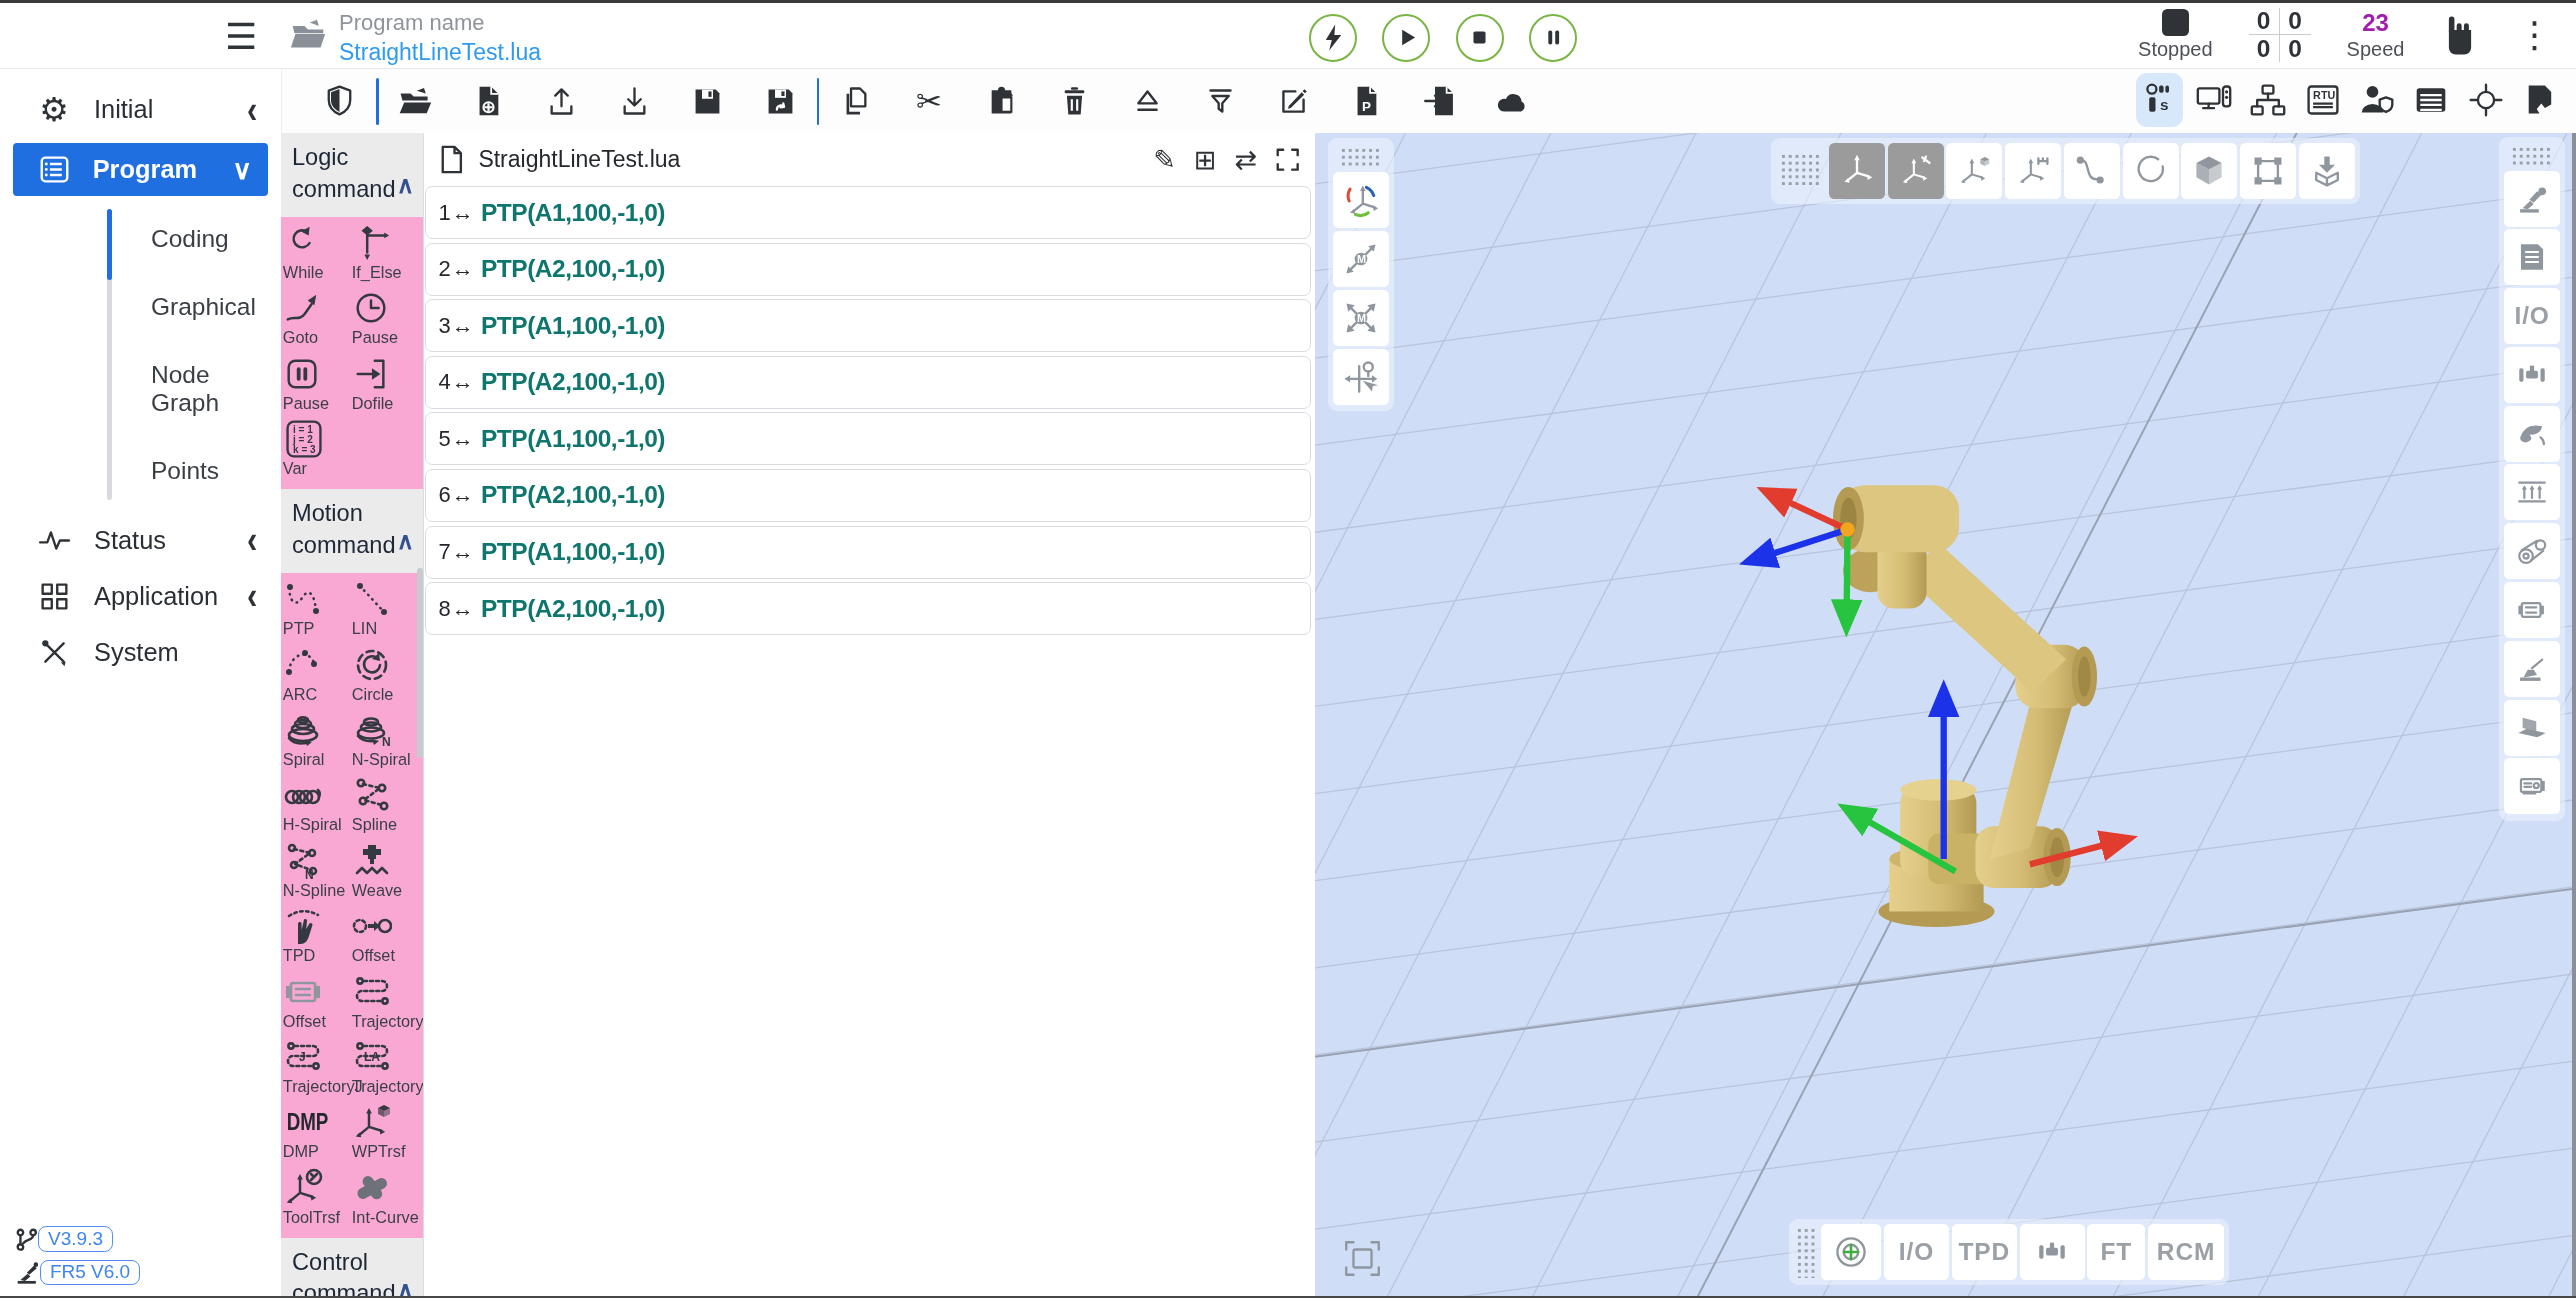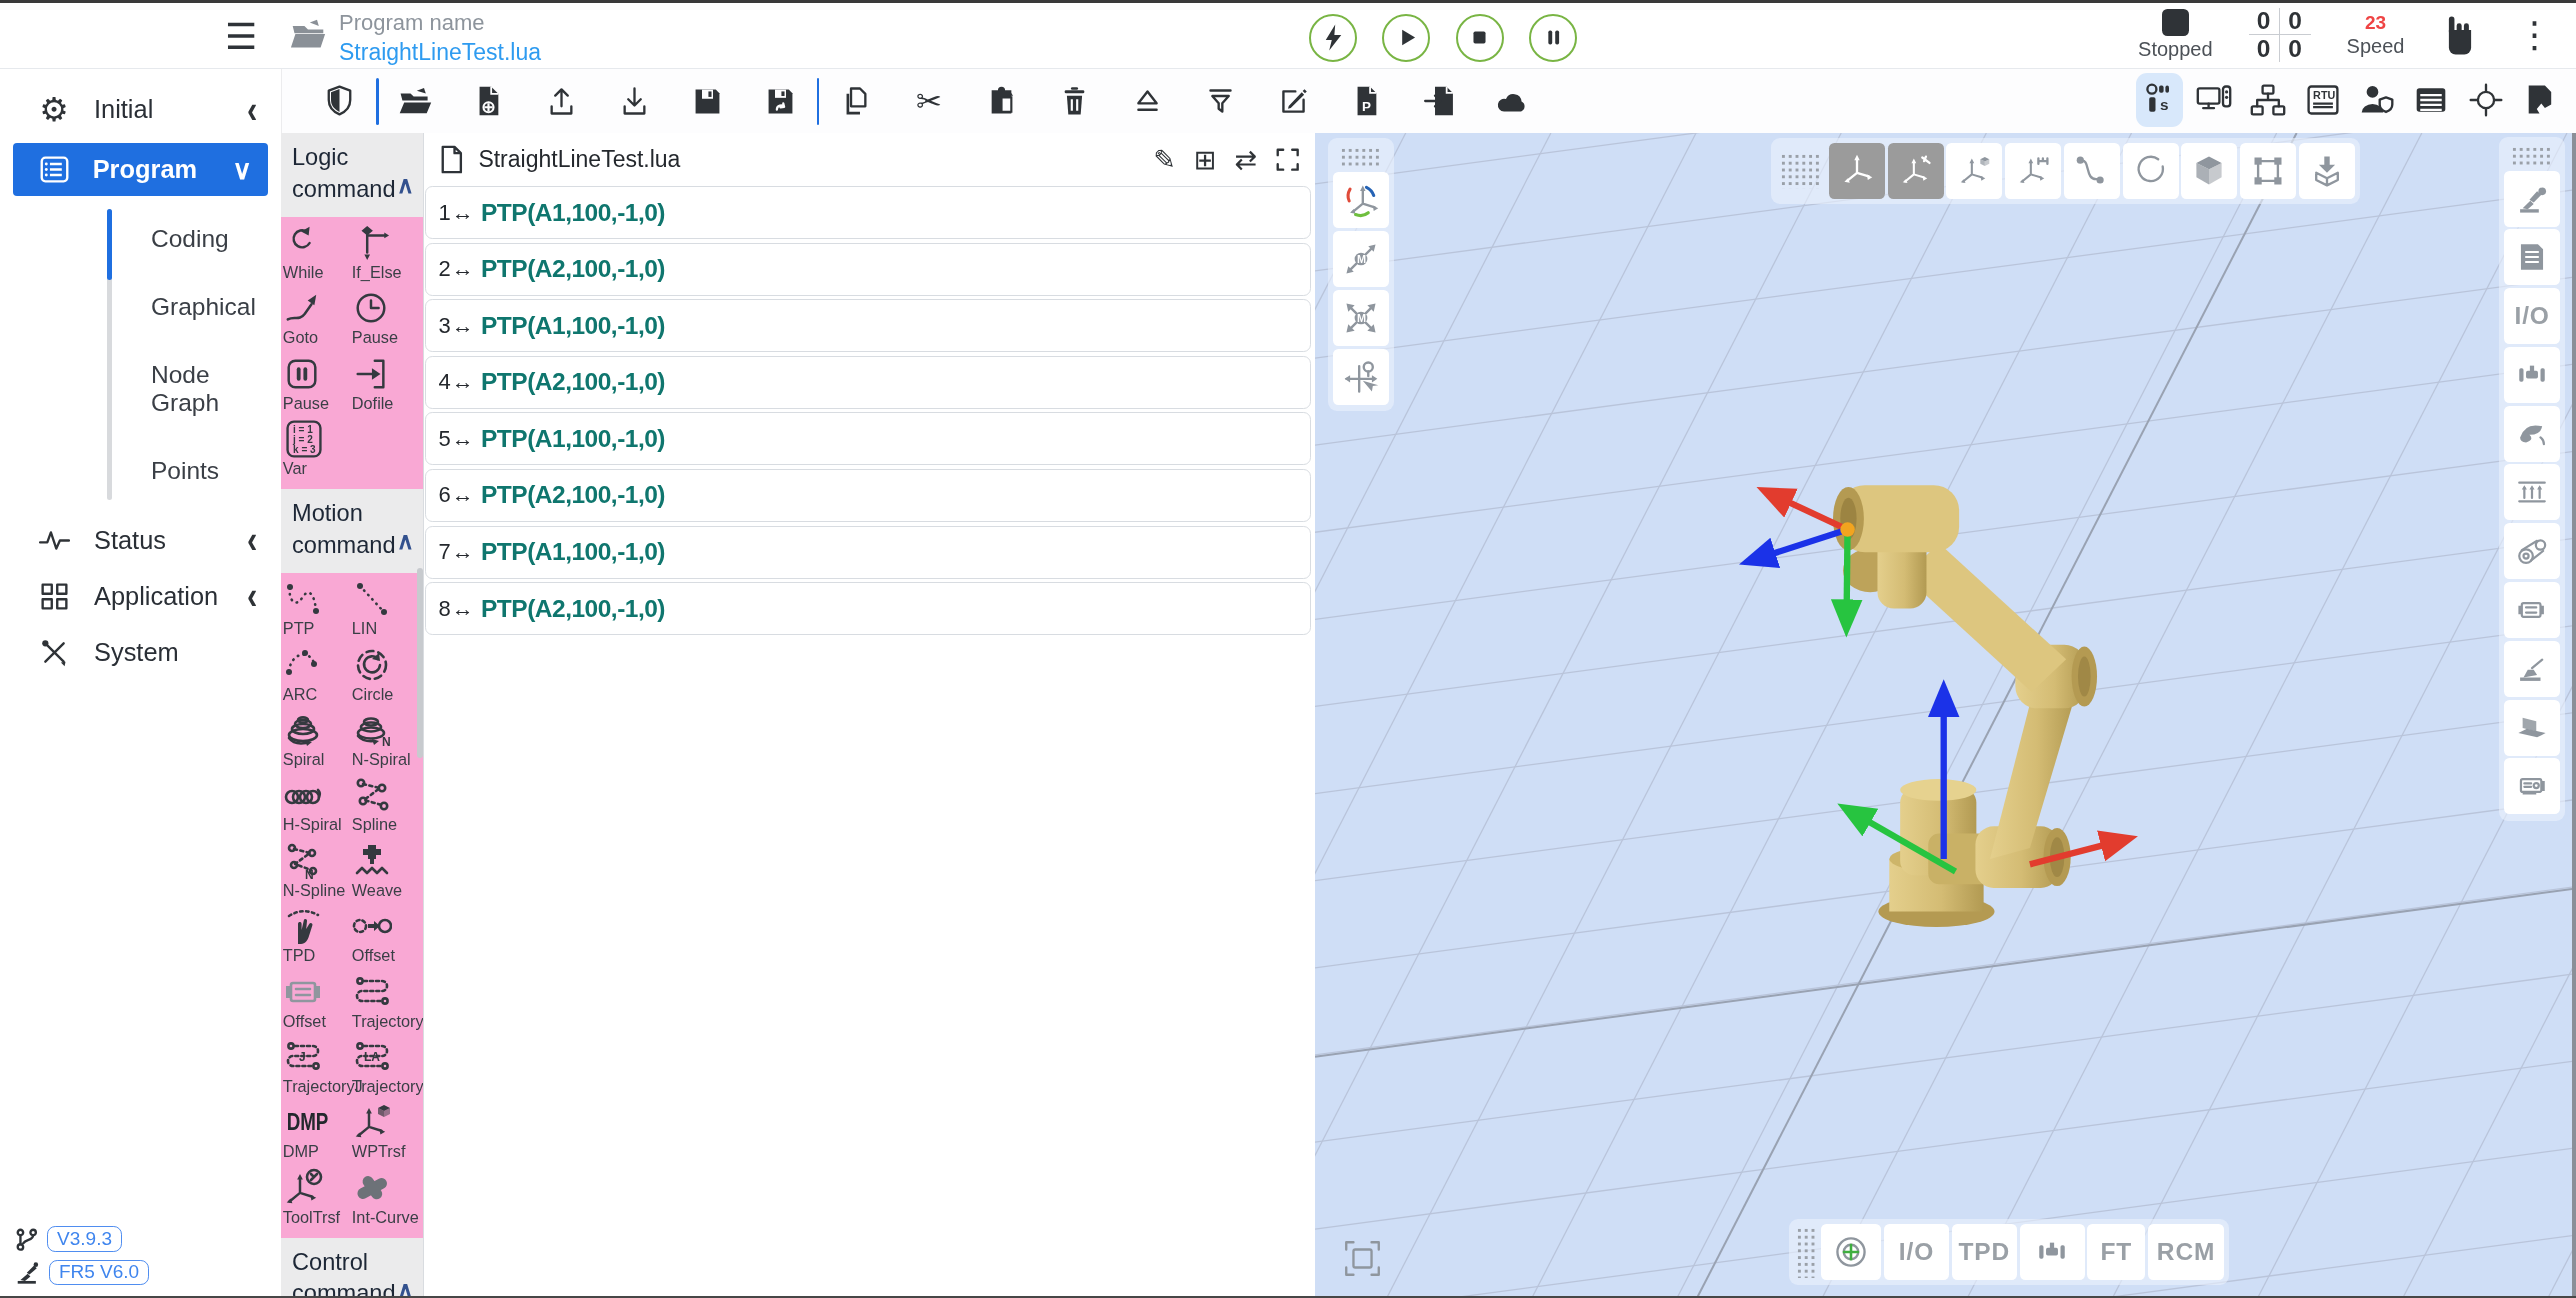--- a/index.html
+++ b/index.html
@@ -26,21 +26,21 @@
   #tb-right{right:23.6px;top:5.4px;display:flex;align-items:center;gap:36px}
   .stat-col{display:flex;flex-direction:column;align-items:center;gap:1.8px}
   #stop-square{width:27px;height:27px;background:#2f3337;border-radius:5.4px}
   .stat-lab{font-size:20px;color:#4c5157}
   #counterbox{display:grid;grid-template-columns:31px 31px;grid-template-rows:27px 27px;}
   #counterbox span{display:flex;align-items:center;justify-content:center;
      font-size:24.5px;font-weight:bold;color:#2f3337}
   #counterbox span:nth-child(1){border-right:0.9px solid #c9ccd1;border-bottom:0.9px solid #c9ccd1}
   #counterbox span:nth-child(2){border-bottom:0.9px solid #c9ccd1}
   #counterbox span:nth-child(3){border-right:0.9px solid #c9ccd1}
-  #speed-val{font-size:19px;font-weight:bold;color:#ef4444}
+  #speed-val{font-size:24px;font-weight:bold;color:#a21caf}
   #kebab{font-size:36px;color:#2f3337;letter-spacing:0;line-height:.8}
   
   #toolbar{top:69px;left:281px;right:0;height:64px;background:#fdfdfe;border-bottom:0.9px solid #e4e7ea}
   #toolbar .grp{display:flex;align-items:center;height:100%}
   .t-ic{width:73px;display:flex;align-items:center;justify-content:center;color:#2f3337;cursor:pointer}
   .t-glyph{font-size:31px;color:#2f3337}
   .vdiv{width:2.7px;height:47px;background:#1f6fe0;border-radius:1.8px}
   #tool-right{position:absolute;right:12.7px;top:3.6px;display:flex;align-items:center;gap:7.3px}
   .tr-ic{width:47px;height:54px;display:flex;align-items:center;justify-content:center;color:#2f3337;cursor:pointer}
   .tr-ic.active{background:#d8e8fb;border-radius:11px}
@@ -53,21 +53,21 @@
   #sb-program{margin:5.4px 12.7px;height:53px;background:#1f6fe0;border-radius:4px;color:#fff;
       display:flex;align-items:center;padding:0 16.3px 0 22px;font-size:25.4px;font-weight:bold;cursor:pointer}
   #sb-program .ic{width:40px;display:flex;justify-content:center;margin-right:18px;color:#fff}
   #sb-program .txt{flex:1}
   #sb-program .chev{font-size:27px;font-weight:bold}
   #sb-children{position:relative;margin:9px 0 7.3px 107px}
   #sb-track{position:absolute;left:0;top:3.6px;bottom:5.4px;width:4.5px;background:#d8dadd;border-radius:2.7px}
   #sb-track-active{position:absolute;left:0;top:3.6px;height:71px;width:4.5px;background:#1f6fe0;border-radius:2.7px;z-index:2}
   .sb-child{font-size:24.5px;color:#3a3f46;padding:20px 0 20px 44px;cursor:pointer}
   #sb-versions{position:absolute;left:14.5px;bottom:11px;display:flex;flex-direction:column;gap:7.3px}
-  .ver-row{display:flex;align-items:center;gap:9px}
+  .ver-row{display:flex;align-items:center;}
   .ver-badge{border:1.8px solid #4f8df0;color:#3f85ee;border-radius:8.2px;font-size:19px;padding:0.9px 9px;cursor:pointer}
   
   #palette{top:133px;left:281px;width:142px;bottom:2.7px;background:#f9a8d4;border-right:0.9px solid #d9dce0;overflow:hidden}
   .pal-head{background:#ebebec;color:#1d2736;font-size:23.6px;padding:9px 9px 11px 11px;position:relative;line-height:1.35}
   .pal-head .chev{position:absolute;right:9px;bottom:14.5px;color:#33518e;font-size:23.6px;font-weight:bold}
   .pal-grid{display:flex;flex-wrap:wrap;padding:5.4px 1.8px}
   .pi{width:69px;display:flex;flex-direction:column;align-items:flex-start;margin-bottom:6.3px;cursor:pointer}
   .pic{height:42px;display:flex;align-items:center;justify-content:center;color:#34393f}
   .pil{font-size:16.3px;color:#3a3f46;white-space:nowrap;line-height:1.05;text-align:center}
   #pal-scroll{position:absolute;right:0;top:435px;width:6.3px;height:190px;background:#c7cace;border-radius:3.6px}

